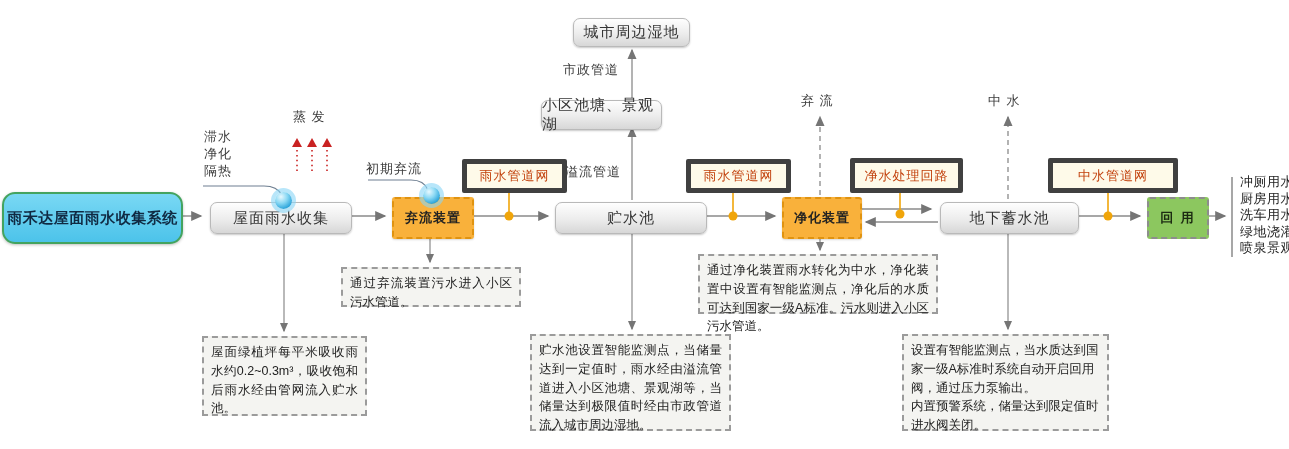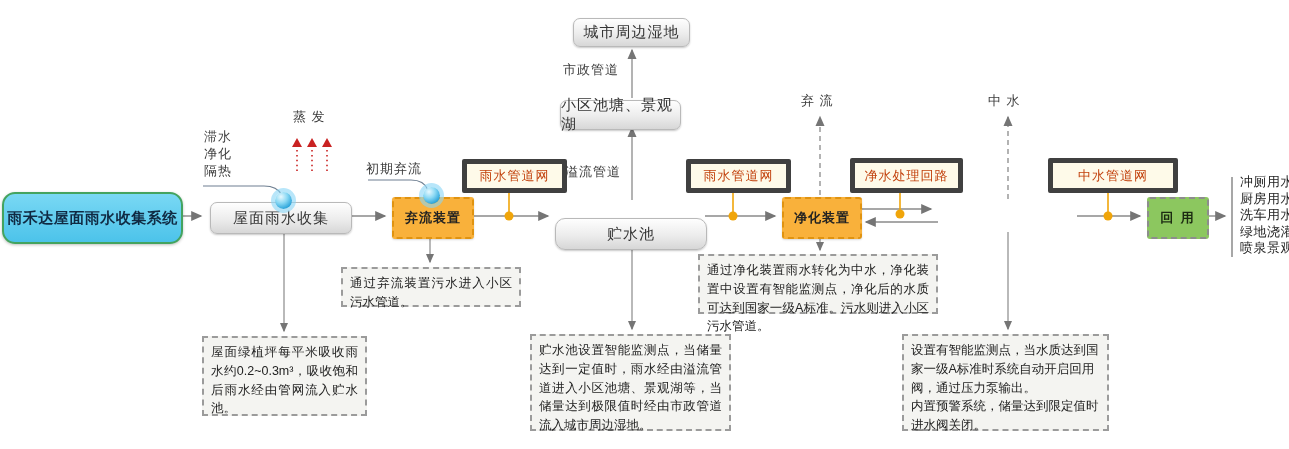--- a/index.html
+++ b/index.html
@@ -120,26 +120,27 @@
         <path d="M327,150 L327,172"></path>
       </g>
     </g>
     <path d="M1232,177 L1232,257" stroke="#8a8a8a" stroke-width="1.5"></path>
   </svg>
 
   <div class="abs title-box" style="left:2px;top:192px;width:177px;height:48px;">雨禾达屋面雨水收集系统</div>
 
   <div class="abs node" style="left:210px;top:202px;width:140px;height:30px;">屋面雨水收集</div>
   <div class="abs device" style="left:392px;top:197px;width:78px;height:38px;">弃流装置</div>
-  <div class="abs node" style="left:555px;top:218px;width:150px;height:30px;border-radius:10px;">贮水池</div>
+  <div class="abs node" style="left:555px;top:202px;width:150px;height:30px;">贮水池</div>
   <div class="abs device" style="left:782px;top:197px;width:76px;height:38px;">净化装置</div>
+  <div class="abs node" style="left:940px;top:202px;width:137px;height:30px;">地下蓄水池</div>
   <div class="abs reuse" style="left:1147px;top:197px;width:58px;height:38px;">回 用</div>
 
   <div class="abs node" style="left:573px;top:18px;width:115px;height:27px;">城市周边湿地</div>
-  <div class="abs node" style="left:560px;top:100px;width:119px;height:28px;">小区池塘、景观湖</div>
+  <div class="abs node" style="left:541px;top:100px;width:119px;height:28px;">小区池塘、景观湖</div>
 
   <div class="abs pipe" style="left:462px;top:159px;width:95px;height:24px;">雨水管道网</div>
   <div class="abs pipe" style="left:686px;top:159px;width:95px;height:24px;">雨水管道网</div>
   <div class="abs pipe" style="left:850px;top:158px;width:103px;height:25px;">净水处理回路</div>
   <div class="abs pipe" style="left:1048px;top:158px;width:120px;height:25px;">中水管道网</div>
 
   <div class="abs flabel" style="left:563px;top:61px;">市政管道</div>
   <div class="abs flabel" style="left:565px;top:163px;">溢流管道</div>
   <div class="abs flabel" style="left:801px;top:92px;text-align:center;">弃 流</div>
   <div class="abs flabel" style="left:988px;top:92px;">中 水</div>

